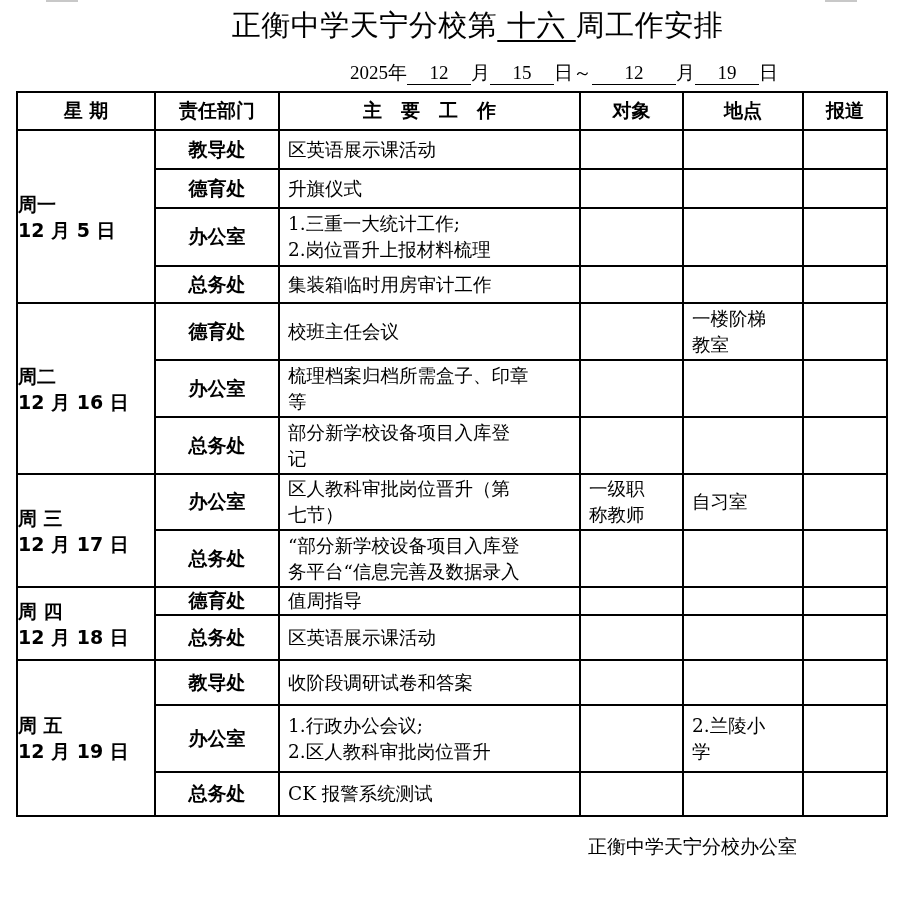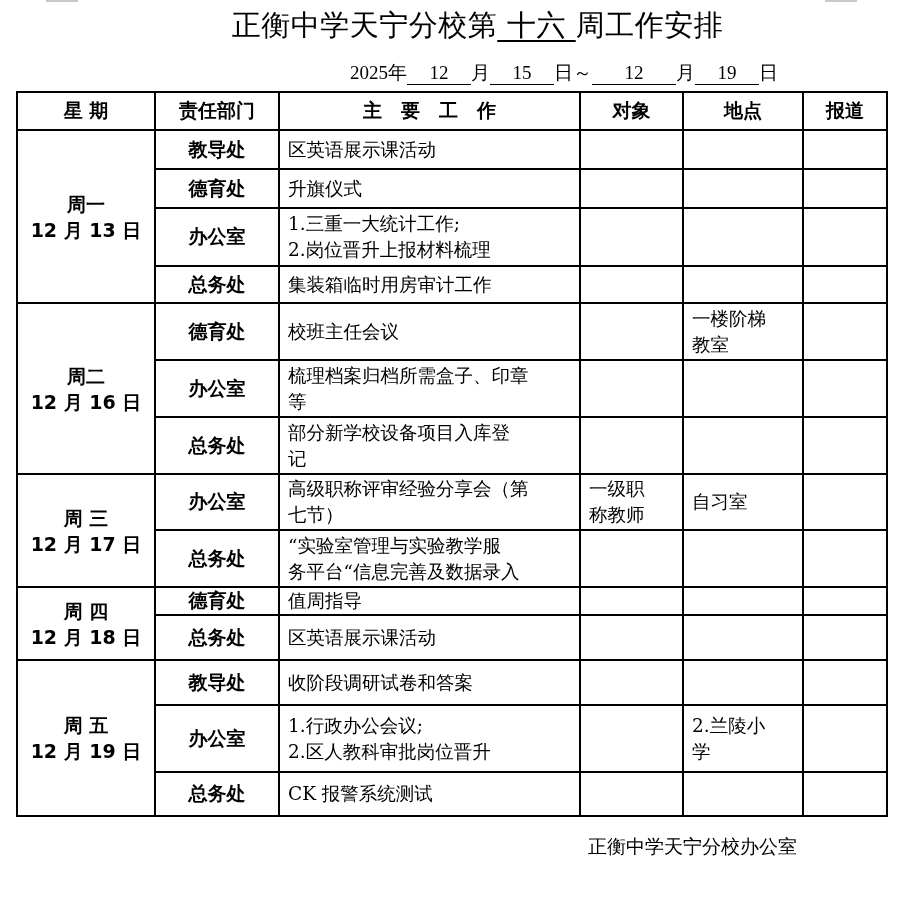--- a/index.html
+++ b/index.html
@@ -29,21 +29,21 @@
       position: absolute; left: 16px; top: 91px;
       border-collapse: collapse; table-layout: fixed; width: 870px; padding-left: 20px;
     }
     table.schedule td, table.schedule th { border: 2px solid #000; vertical-align: middle; }
     th {
       font-family: "DejaVu Sans", "Liberation Sans", sans-serif;
       font-weight: bold; font-size: 19px; text-align: center; height: 38px;
     }
     .day-cell {
       font-family: "DejaVu Sans", "Liberation Sans", sans-serif;
-      font-weight: bold; font-size: 19px; text-align: center; line-height: 26px;
+      font-weight: bold; font-size: 19px; line-height: 26px;
     }
     .dept-cell {
       font-family: "DejaVu Sans", "Liberation Sans", sans-serif;
       font-weight: bold; font-size: 19px; text-align: center; margin-left: 10px;
     }
     .work-cell, .target-cell, .place-cell, .report-cell {
       font-family: "DejaVu Serif", "Liberation Serif", serif;
       font-size: 18.5px; line-height: 26px; padding: 0 6px 0 8px; text-align: left;
       white-space: pre-line; word-break: break-all;
     }
@@ -85,21 +85,21 @@
       <th>对象</th>
       <th>地点</th>
       <th>报道</th>
     </tr>
   </thead>
   <tbody>
 
     <tr style="height:39px">
       <td class="day-cell" rowspan="4">
           <div>周一</div>
-          <div>12 月 13 日</div>
+          <div>12 月 5 日</div>
         </td>
       <td class="dept-cell">教导处</td>
       <td class="work-cell">区英语展示课活动</td>
       <td class="target-cell"></td>
       <td class="place-cell"></td>
       <td class="report-cell"></td>
     </tr>
     <tr style="height:39px">
       <td class="dept-cell">德育处</td>
       <td class="work-cell">升旗仪式</td>
@@ -151,30 +151,30 @@
       <td class="place-cell"></td>
       <td class="report-cell"></td>
     </tr>
 
     <tr style="height:56px">
       <td class="day-cell" rowspan="2">
           <div>周 三</div>
           <div>12 月 17 日</div>
         </td>
       <td class="dept-cell">办公室</td>
-      <td class="work-cell">高级职称评审经验分享会（第
+      <td class="work-cell">区人教科审批岗位晋升（第
 七节）</td>
       <td class="target-cell">一级职
 称教师</td>
       <td class="place-cell">自习室</td>
       <td class="report-cell"></td>
     </tr>
     <tr style="height:57px">
       <td class="dept-cell">总务处</td>
-      <td class="work-cell">“实验室管理与实验教学服
+      <td class="work-cell">“部分新学校设备项目入库登
 务平台“信息完善及数据录入</td>
       <td class="target-cell"></td>
       <td class="place-cell"></td>
       <td class="report-cell"></td>
     </tr>
 
     <tr style="height:27px">
       <td class="day-cell" rowspan="2">
           <div>周 四</div>
           <div>12 月 18 日</div>

